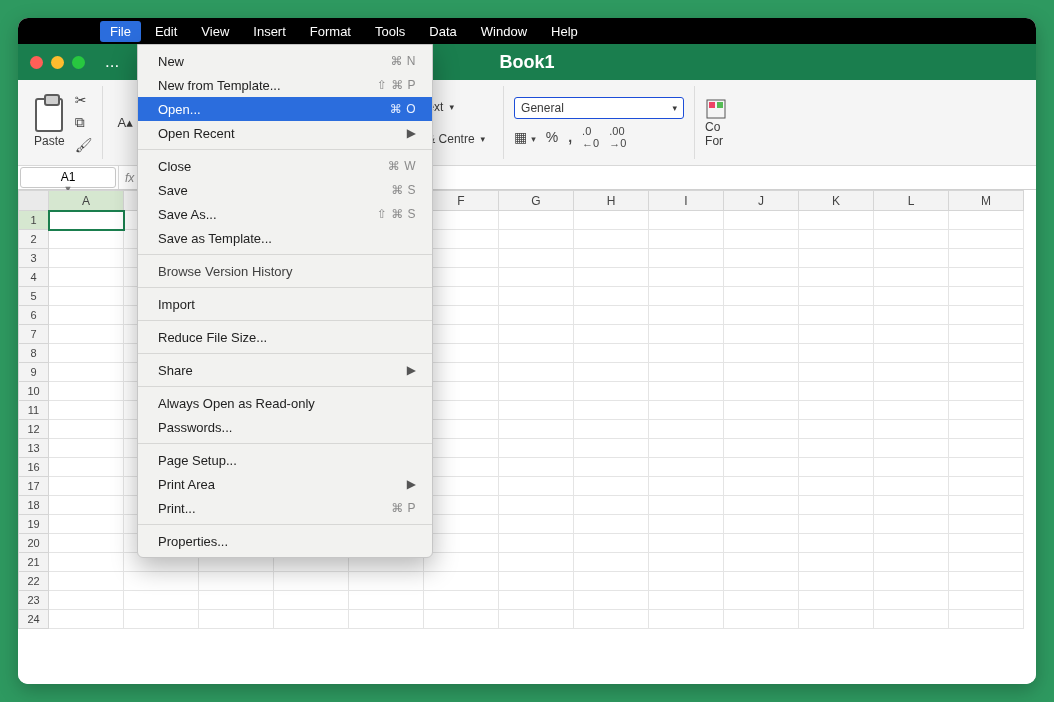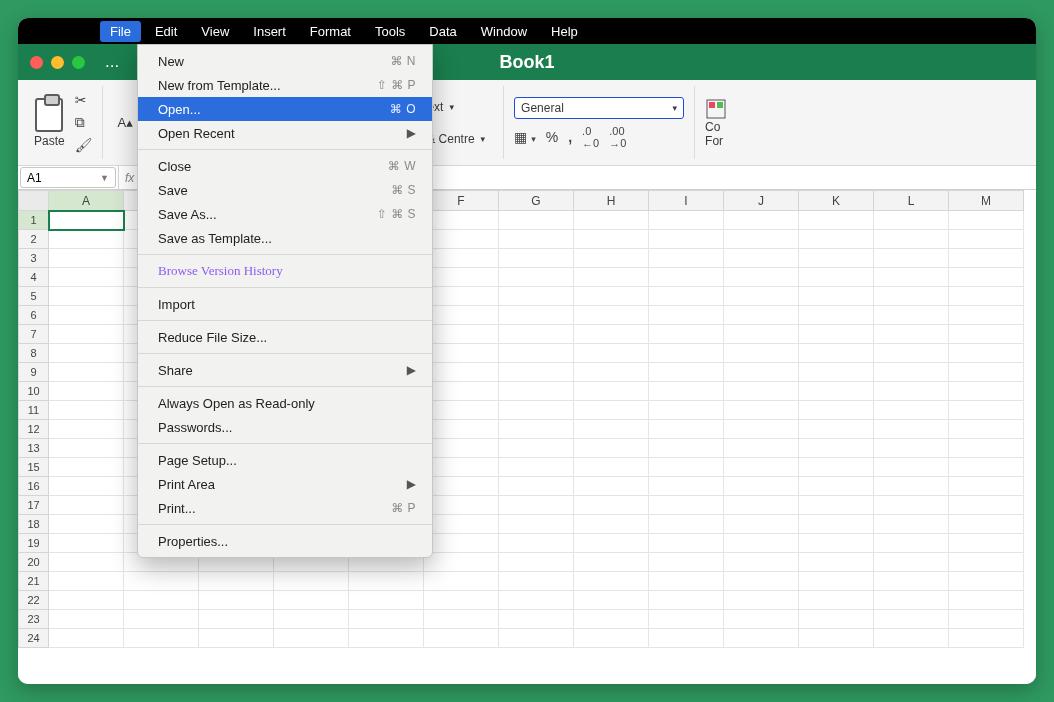--- a/index.html
+++ b/index.html
@@ -73,21 +73,21 @@
   .iconbtn { padding:3px 5px; border-radius:3px; font-size:14px; text-align:center;}
   .iconbtn.sel { background:#dde9f7; border:1px solid #a8c8ee;}
   .alignrow { display:flex; gap:4px;}
   .wrapbtn, .mergebtn { display:flex; align-items:center; gap:6px; padding:3px 8px; font-size:12px;}
   .wrapbtn svg, .mergebtn svg { flex-shrink:0;}
   .numfmt { display:flex; flex-direction:column; gap:6px;}
   .numselect { width:170px; height:22px; border:1px solid #1d4ed8; background:#fff; border-radius:3px; padding:2px 6px; font-size:12px; display:flex; justify-content:space-between; align-items:center;}
   .numrow { display:flex; gap:10px; align-items:center; font-size:14px; color:#444;}
   
   .nboxrow { height:24px; border-bottom:1px solid #d0d0d0; display:flex; align-items:stretch; background:#fff;}
-  .namebox { width:96px; border:1px solid #c8c8c8; margin:1px 2px; background:#fff; font-size:12px; padding:2px 6px; display:flex; align-items:center; justify-content:space-between; border-radius:3px;}
+  .namebox { width:96px; border:1px solid #c8c8c8; margin:1px 2px; background:#fff; font-size:12px; padding:2px 6px; display:flex; align-items:center; justify-content:space-between; border-radius:3px;flex-direction:column;}
   .namebox .dd { color:#777; font-size:9px;}
   .fxarea { flex:1; border-left:1px solid #d8d8d8; display:flex; align-items:center; padding-left:6px; font-style:italic; color:#888; font-size:12px;}
   
   .gridwrap { position:relative; background:#fff; height: calc(100% - 26px - 36px - 86px - 24px); overflow:hidden;}
   table.sheet { border-collapse:collapse; table-layout:fixed; font-size:11px;}
   .colhead th { background:#f3f3f3; border:1px solid #d5d5d5; height:20px; font-weight:400; color:#444; width:75px; font-size:12px;}
   .colhead th.corner { width:30px; background:#eaeaea;}
   .colhead th.selcol { background:#d6e7d0;}
   .rowhead { background:#f3f3f3; border:1px solid #d5d5d5; width:30px; text-align:center; color:#444; height:19px; font-size:11px;}
   .rowhead.selrow { background:#d6e7d0;}
@@ -105,21 +105,21 @@
     padding: 4px 0;
     font-size:13px;
     color:#222;
     z-index:50;
   }
   .mitem { display:flex; align-items:center; justify-content:space-between; padding:4px 16px 4px 20px; height:24px;}
   .mitem .sc { color:#8a8a8a; font-size:12px; letter-spacing:0.5px;}
   .mitem .arr { color:#555; font-size:12px;}
   .mitem.highlight { background:#2b6ddd; color:#fff;}
   .mitem.highlight .sc { color:#e8f0ff;}
-  .mitem.disabled { color:#8b5cf6;font-family:Liberation Serif, serif;}
+  .mitem.disabled { color:#404040;}
   .msep { height:1px; background:#d7d7d5; margin:4px 0;}
   .caret{font-size:9px;}
 </style>
 </head>
 <body>
 
 <div class="frame">
 
   <div class="menubar">
     <span class="apple"></span>
@@ -506,36 +506,20 @@
             <td class="cell"></td>
             <td class="cell"></td>
             <td class="cell"></td>
             <td class="cell"></td>
             <td class="cell"></td>
             <td class="cell"></td>
             <td class="cell"></td>
             <td class="cell"></td>
           </tr>
           <tr>
-            <td class="rowhead">15</td>
-            <td class="cell"></td>
-            <td class="cell"></td>
-            <td class="cell"></td>
-            <td class="cell"></td>
-            <td class="cell"></td>
-            <td class="cell"></td>
-            <td class="cell"></td>
-            <td class="cell"></td>
-            <td class="cell"></td>
-            <td class="cell"></td>
-            <td class="cell"></td>
-            <td class="cell"></td>
-            <td class="cell"></td>
-          </tr>
-          <tr>
             <td class="rowhead">16</td>
             <td class="cell"></td>
             <td class="cell"></td>
             <td class="cell"></td>
             <td class="cell"></td>
             <td class="cell"></td>
             <td class="cell"></td>
             <td class="cell"></td>
             <td class="cell"></td>
             <td class="cell"></td>

